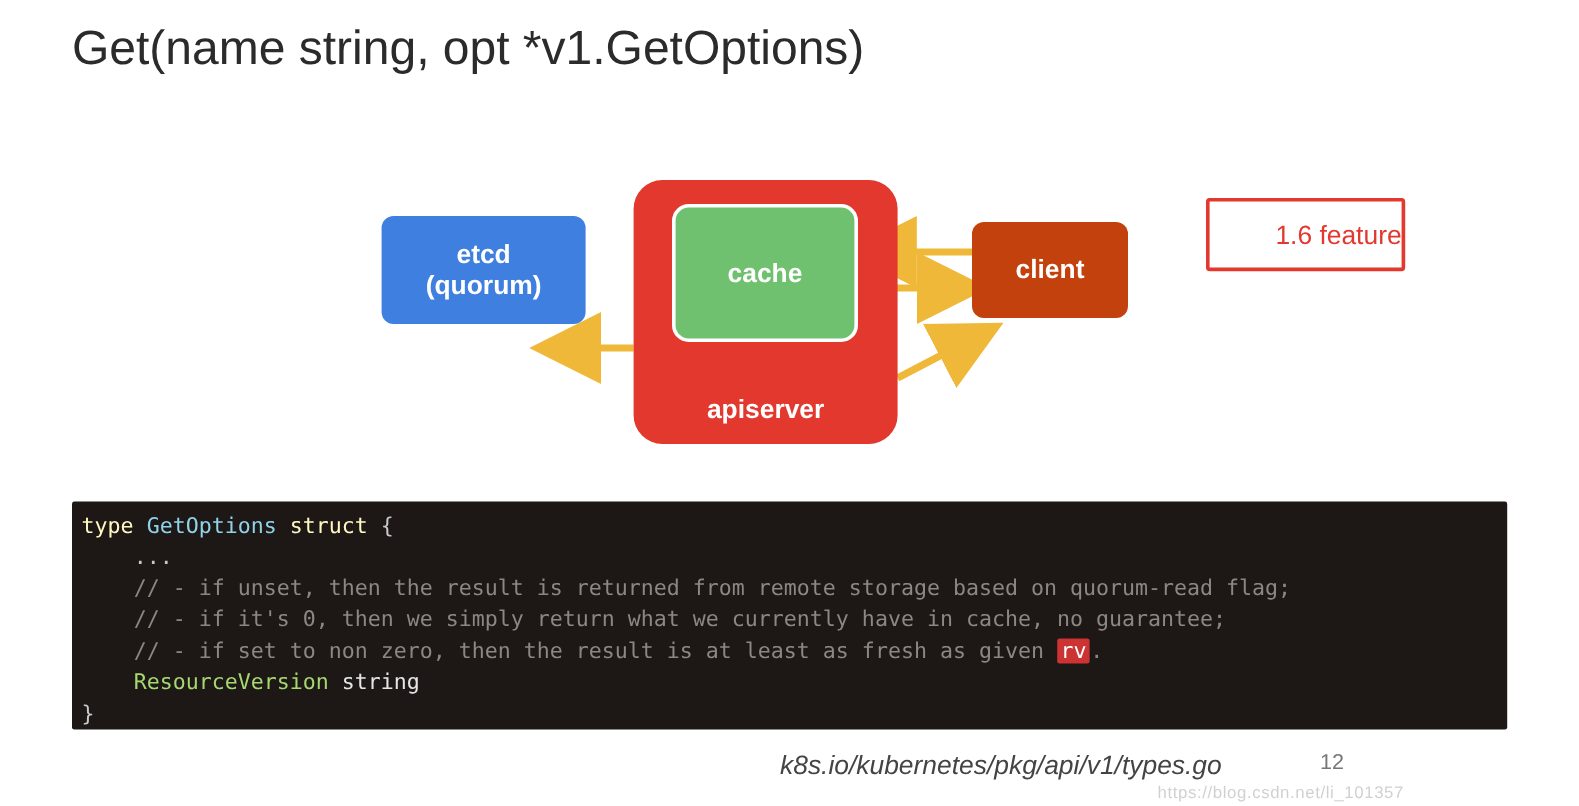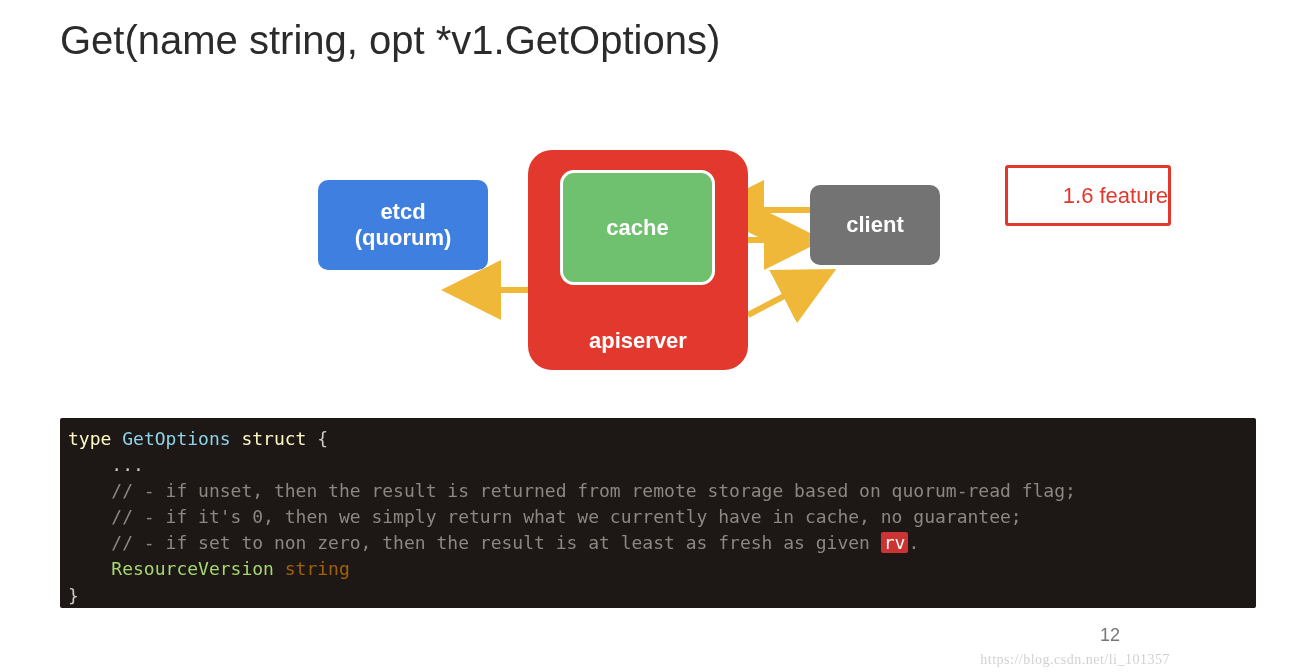--- a/index.html
+++ b/index.html
@@ -74,21 +74,21 @@
     background: #6fc06f;
     border: 3px solid #fff;
     border-radius: 14px;
     font-size: 22px;
   }
   .client {
     left: 810px;
     top: 55px;
     width: 130px;
     height: 80px;
-    background: #737373;
+    background: #c2410c;
     font-size: 22px;
   }
   .feature {
     position: absolute;
     left: 1005px;
     top: 35px;
     width: 160px;
     height: 55px;
     border: 3px solid #e2382d;
     color: #e2382d;
@@ -122,21 +122,21 @@
     line-height: 1.45;
     padding: 8px 12px 8px 8px;
     box-sizing: border-box;
     white-space: pre;
     overflow: hidden;
     border-radius: 2px;
   }
   .code .kw { color: #fef9c3; }      
   .code .id { color: #8fd3e8; }      
   .code .fld { color: #a5d86f; }     
-  .code .typ { color: #a16207; }     
+  .code .typ { color: #e5e5e5; }     
   .code .cm { color: #8d8681; }      
   .code .hl { background: #c33; color: #fff; padding: 0 3px; border-radius: 2px; }
   .footer-path {
     position: absolute;
     left: 650px;
     top: 625px;
     font-style: italic;
     font-size: 22px;
     color: #444;
   }
@@ -147,21 +147,20 @@
     font-size: 18px;
     color: #777;
   }
   .watermark {
     position: absolute;
     right: 10px;
     bottom: 4px;
     font-size: 14px;
     color: rgba(120,120,120,0.35);
     letter-spacing: 0.5px;
-    font-family: Liberation Serif, serif;
   }
 </style>
 </head>
 <body>
 
 <div class="slide">
 
   <div class="title">Get(name string, opt *v1.GetOptions)</div>
 
   <div class="diagram">
@@ -205,16 +204,17 @@
   </div>
 
   <div class="code"><span class="kw">type</span> <span class="id">GetOptions</span> <span class="kw">struct</span> <span>{</span>
     <span>...</span>
     <span class="cm">// - if unset, then the result is returned from remote storage based on quorum-read flag;</span>
     <span class="cm">// - if it's 0, then we simply return what we currently have in cache, no guarantee;</span>
     <span class="cm">// - if set to non zero, then the result is at least as fresh as given </span><span class="hl">rv</span><span class="cm">.</span>
     <span class="fld">ResourceVersion</span> <span class="typ">string</span>
 <span>}</span></div>
 
+  <div class="footer-path">k8s.io/kubernetes/pkg/api/v1/types.go</div>
   <div class="page-num">12</div>
   <div class="watermark">https://blog.csdn.net/li_101357</div>
 
 </div>
 
 </body></html>

